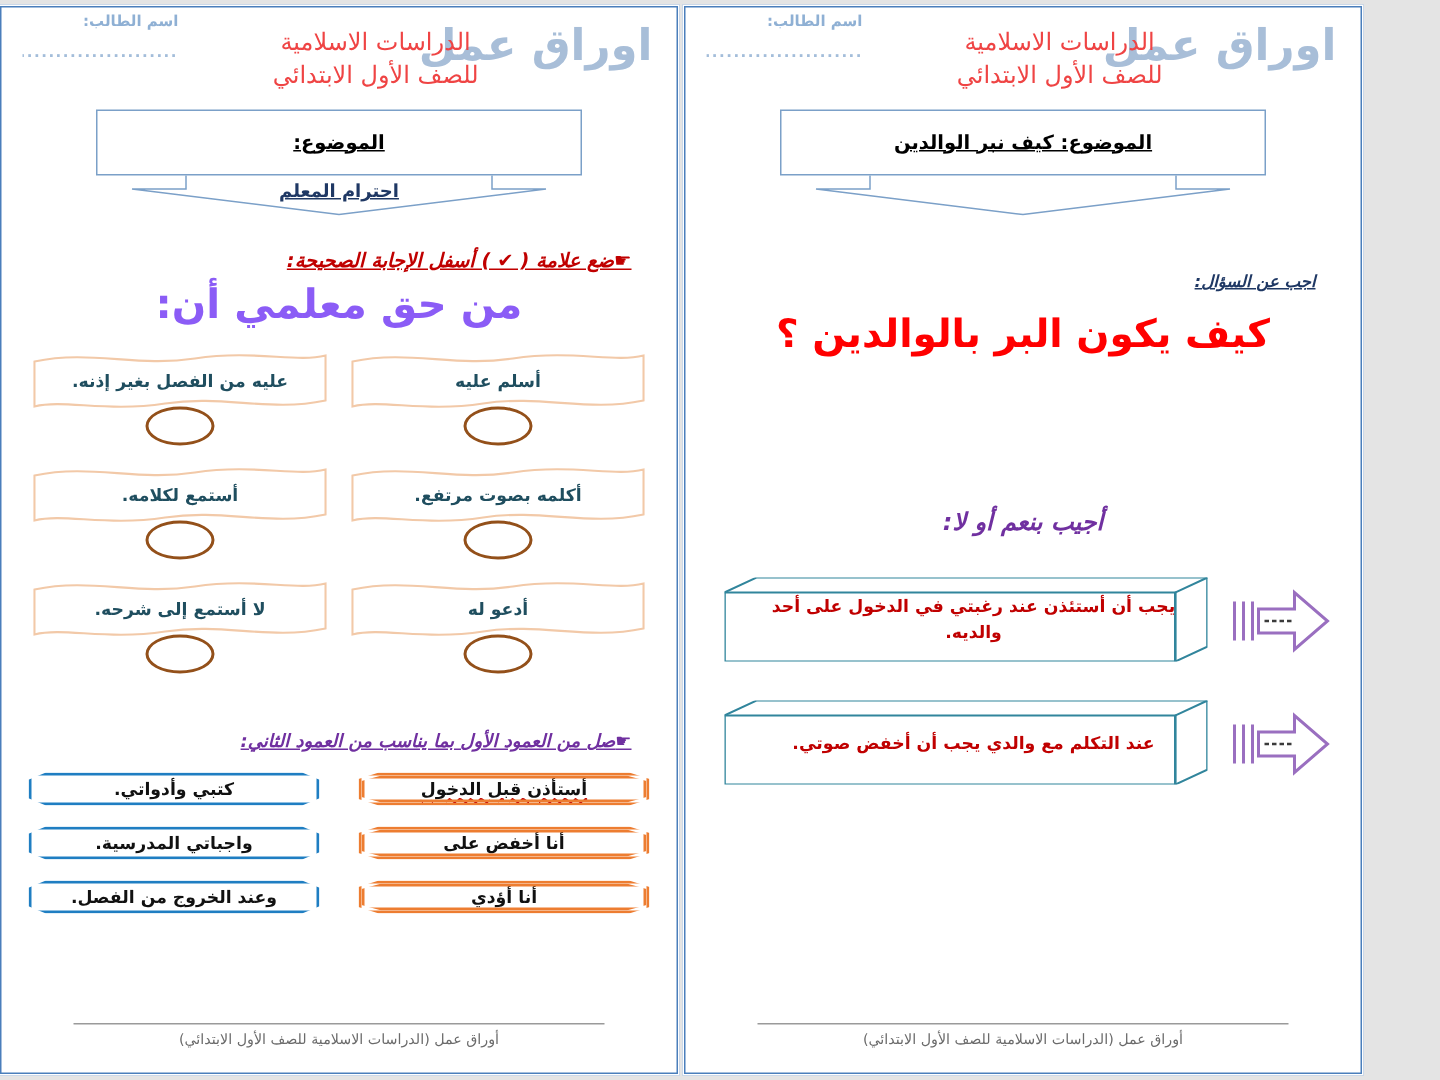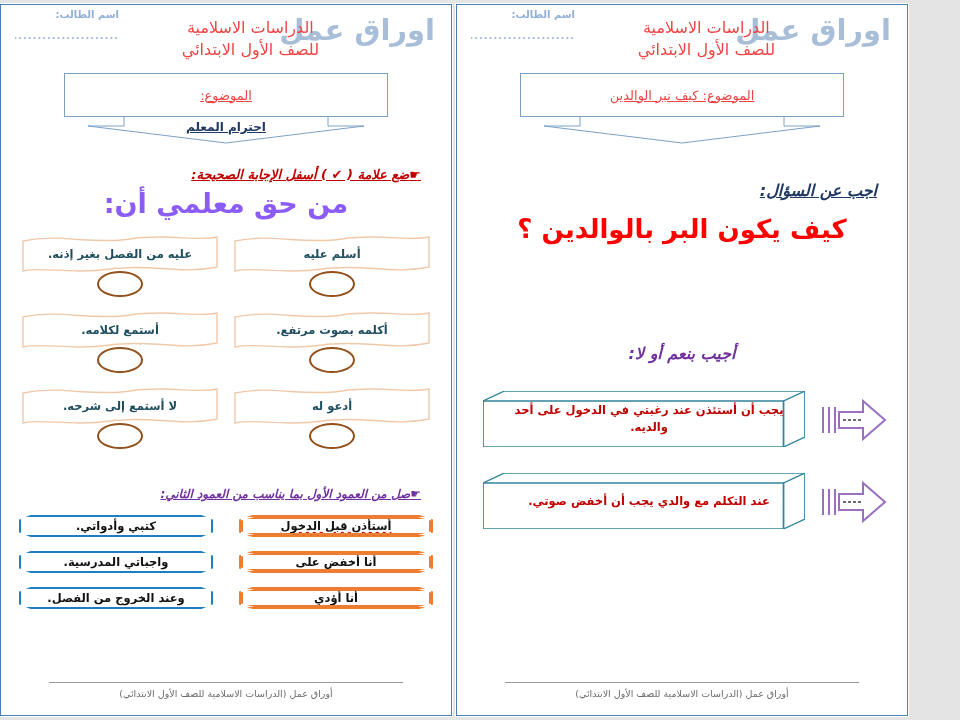--- a/index.html
+++ b/index.html
@@ -105,22 +105,22 @@
     height: 42px;
     border: 1px solid #7ba0c8;
     background: #fff;
     display: flex;
     align-items: center;
     justify-content: center;
     z-index: 2;
   }
   .topic-text {
     font-size: 13px;
-    font-weight: 400;
-    color: #ef4444;
+    font-weight: 700;
+    color: #000000;
     text-decoration: underline;
     white-space: nowrap;
     letter-spacing: -0.5px;
   }
   .topic-arrow {
     position: absolute;
     left: 0; right: 0;
     top: 41px;
     height: 30px;
     z-index: 1;
@@ -146,21 +146,21 @@
     font-size: 13px;
     font-weight: 700;
     font-style: italic;
     color: #c00000;
     text-decoration: underline;
     white-space: nowrap;
   }
   .instruction .bullet { font-style: normal; }
   .instruction.blue {
     color: #1f3864;
-    font-size: 16px;
+    font-size: 11px;
   }
   .instruction.purple {
     color: #7030a0;
     font-size: 12px;
   }
 
   
   .big-question {
     margin-top: 14px;
     text-align: center;

